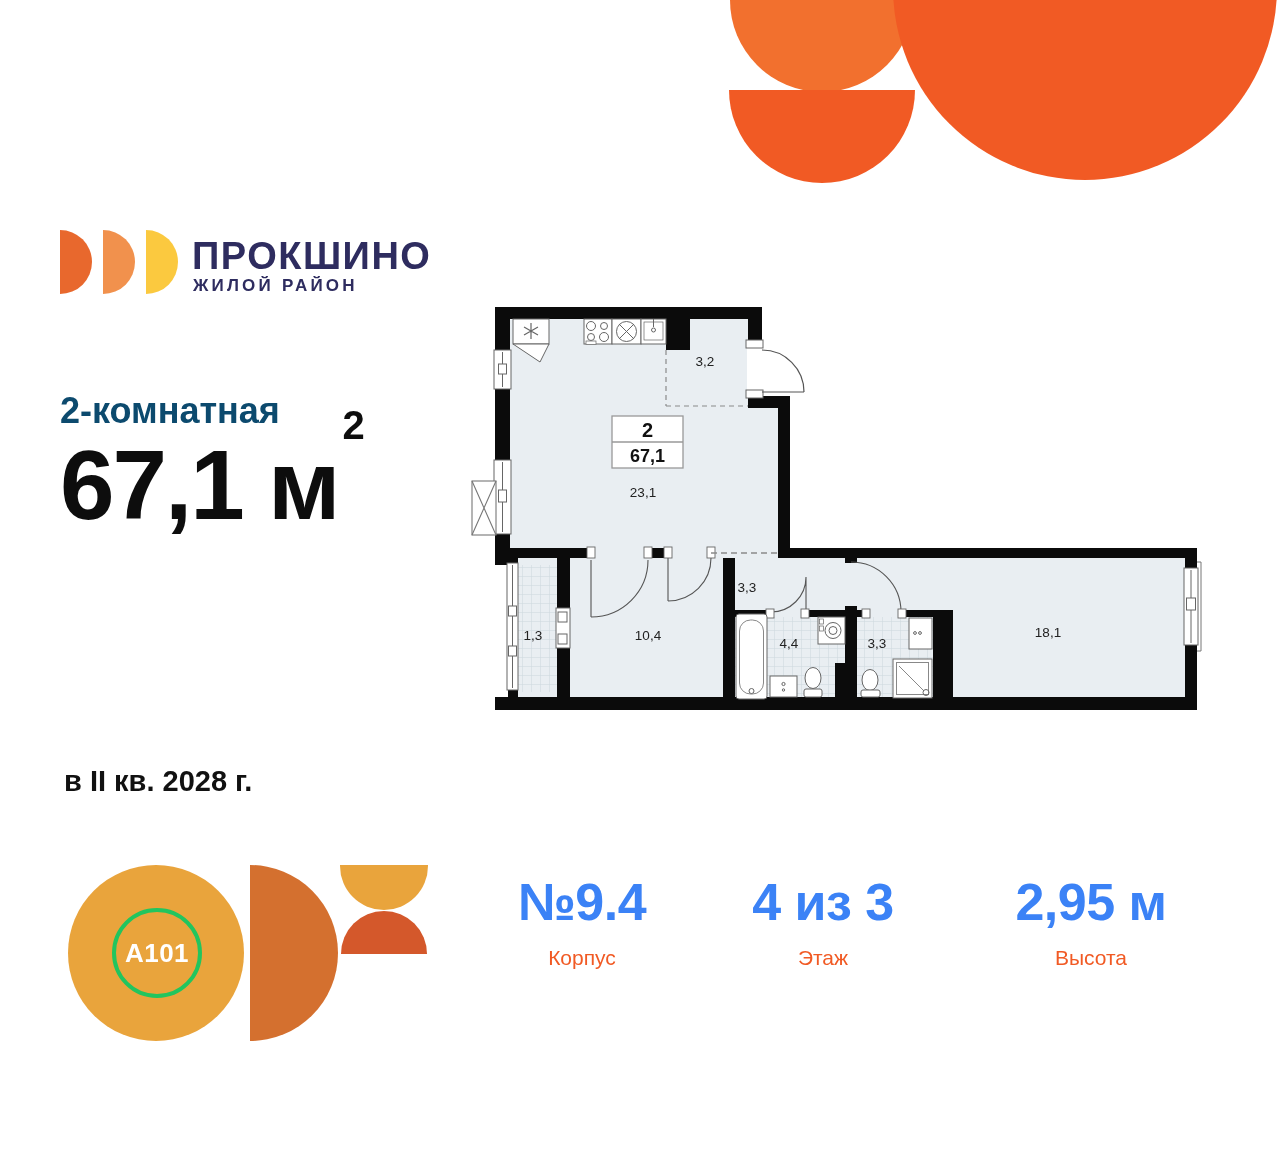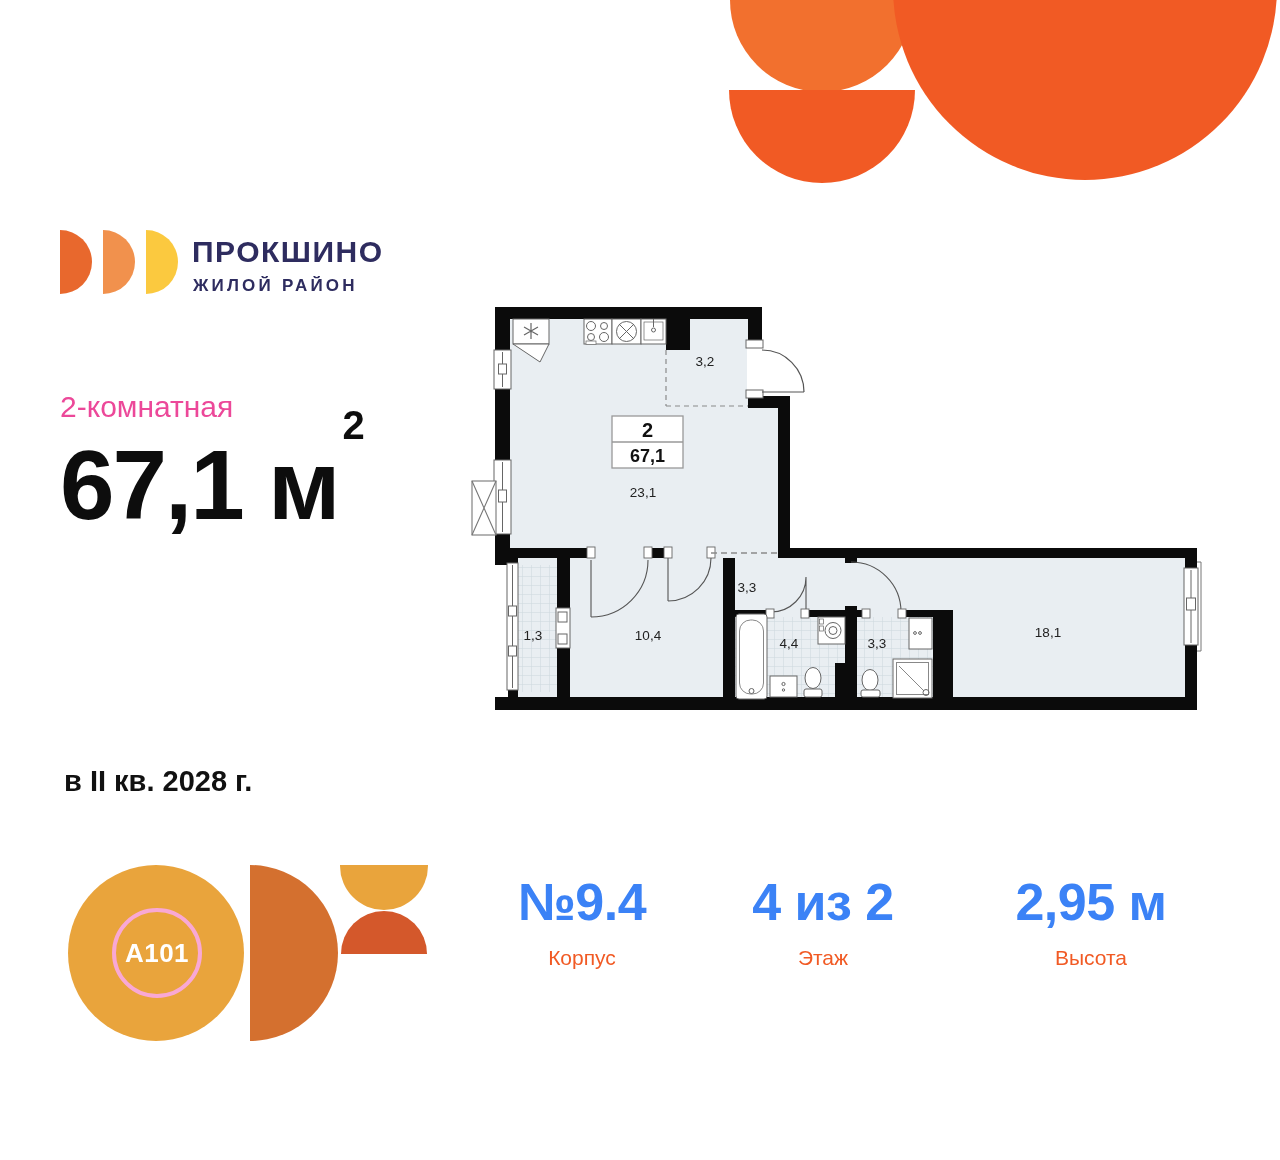--- a/index.html
+++ b/index.html
@@ -12,43 +12,43 @@
   
   .shape { position:absolute; }
   .ts1 { left:730px; top:0; width:184px; height:92px; border-radius:0 0 92px 92px; background:#F2702E; }
   .ts2 { left:729px; top:90px; width:186px; height:93px; border-radius:0 0 93px 93px; background:#F15A24; }
   .ts3 { left:893px; top:-205px; width:384px; height:385px; border-radius:50%; background:#F15A24; }
   
   .mark { position:absolute; top:230px; width:32px; height:64px; border-radius:0 32px 32px 0; }
   .m1 { left:60px;  background:#E8682D; }
   .m2 { left:103px; background:#F1914D; }
   .m3 { left:146px; background:#FBC93F; }
-  .brand-name { position:absolute; left:192px; top:235px; font-size:30px; font-weight:800;
+  .brand-name { position:absolute; left:192px; top:235px; font-size:38px; font-weight:800;
     color:#2E2C5F; letter-spacing:1.5px; }
   .brand-tagline { position:absolute; left:193px; top:276px; font-size:17px; font-weight:700;
     color:#2E2C5F; letter-spacing:3.2px; }
   
-  .type-title { position:absolute; left:60px; top:390px; font-size:30px; font-weight:400; color:#ec4899; }
+  .type-title { position:absolute; left:60px; top:390px; font-size:36px; font-weight:700; color:#0c4a6e; }
   .area { position:absolute; left:60px; top:436px; font-size:98px; font-weight:700;
     color:#0d0d0d; letter-spacing:-2px; line-height:1; }
   .area sup { font-size:40px; font-weight:700; position:relative; top:-46px; left:4px; letter-spacing:0; }
   .features { position:absolute; left:70px; top:553px; }
   .feature { display:flex; align-items:center; height:40px; font-size:25px; font-weight:500; color:#161616; }
   .feature .dot { width:12px; height:12px; border-radius:50%; background:#F15A24; margin-right:15px; flex:0 0 auto; }
   .handover1 { position:absolute; left:64px; top:719px; font-size:30px; font-weight:600; color:#F15A24; }
   .handover2 { position:absolute; left:64px; top:765px; font-size:29px; font-weight:700; color:#111; }
   
   .stat { position:absolute; top:872px; width:260px; text-align:center; }
   .stat .val { font-size:52px; font-weight:700; color:#3b82f6; letter-spacing:-0.5px; }
   .stat .lbl { font-size:21px; color:#F15A24; margin-top:14px; }
   .st1 { left:452px; } .st2 { left:693px; } .st3 { left:961px; }
   
   .a101-circle { position:absolute; left:68px; top:865px; width:176px; height:176px; border-radius:50%; background:#E9A43C; }
   .a101-ring { position:absolute; left:112px; top:908px; width:90px; height:90px; border-radius:50%;
-    border:4px solid #f9a8d4; display:flex; align-items:center; justify-content:center;
+    border:4px solid #22c55e; display:flex; align-items:center; justify-content:center;
     color:#fff; font-size:26px; font-weight:700; letter-spacing:0.5px; }
   .a101-half { position:absolute; left:250px; top:865px; width:88px; height:176px;
     border-radius:0 88px 88px 0; background:#D4702F; }
   .a101-htop { position:absolute; left:340px; top:865px; width:88px; height:45px;
     border-radius:0 0 44px 44px; background:#E9A43C; }
   .a101-hbot { position:absolute; left:341px; top:911px; width:86px; height:43px;
     border-radius:43px 43px 0 0; background:#D4582B; }
   
   .plan { position:absolute; left:460px; top:295px; }
   .plan text { font-family:"Liberation Sans", sans-serif; font-size:13.5px; fill:#222; }
@@ -74,21 +74,21 @@
   <div class="area"><span>67,1 м</span><sup>2</sup></div>
 
 
   <div class="handover2">в II кв. 2028 г.</div>
 
   <div class="stat st1">
     <div class="val">№9.4</div>
     <div class="lbl">Корпус</div>
   </div>
   <div class="stat st2">
-    <div class="val">4 из 2</div>
+    <div class="val">4 из 3</div>
     <div class="lbl">Этаж</div>
   </div>
   <div class="stat st3">
     <div class="val">2,95 м</div>
     <div class="lbl">Высота</div>
   </div>
 
   <div class="a101-circle"></div>
   <div class="a101-ring">A101</div>
   <div class="a101-half"></div>

